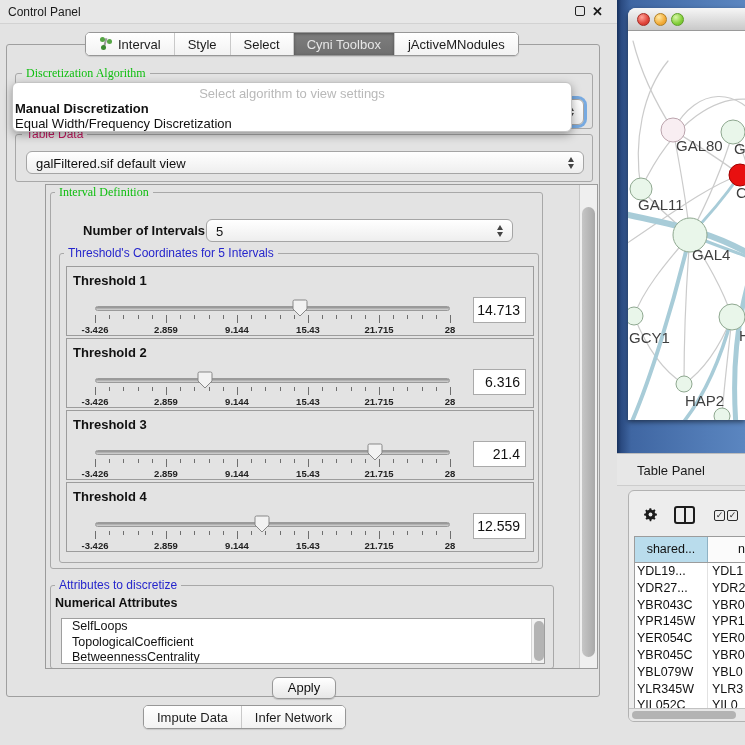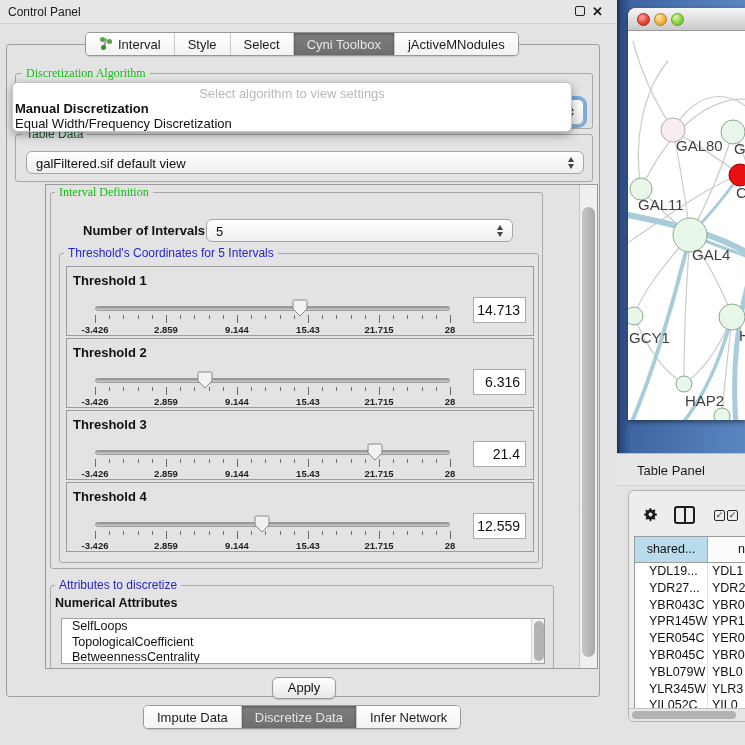--- a/index.html
+++ b/index.html
@@ -91,21 +91,21 @@
   .columns-icon { position:absolute; left:45px; top:15px; width:21px; height:18px; border:2px solid #1c1c1c; border-radius:3px; cursor:pointer; }
   .columns-icon::before { content:""; position:absolute; left:7.5px; top:0; width:2px; height:100%; background:#1c1c1c; }
   .cb-icon { position:absolute; top:19px; width:11px; height:11px; border:1.5px solid #2a2a2a; border-radius:2px; font-size:9px; line-height:9px; text-align:center; color:#2a2a2a; cursor:pointer; }
   .cb-icon.c1 { left:85px; } .cb-icon.c2 { left:98px; }
 
   #grid { position:absolute; left:5px; top:45px; width:119px; height:180px; background:#fff; border:1px solid #9c9c9c; border-right:none; }
   .ghead { display:flex; height:26px; border-bottom:1px solid #9c9c9c; }
   .ghead .h1 { width:73px; background:var(--table_header_selected); border-right:1px solid #8fb2c4; font-size:12.5px; text-align:center; line-height:25px; cursor:pointer; white-space:nowrap; overflow:hidden; }
   .ghead .h2 { flex:1; background:#fbfbfb; font-size:12.5px; line-height:25px; padding-left:30px; cursor:pointer; }
   .trow { display:flex; height:16.8px; font-size:12.5px; line-height:16.8px; cursor:pointer; }
-  .trow .c1 { width:73px; padding-left:14px; border-right:1px solid #e2e2e2; white-space:nowrap; overflow:hidden; }
+  .trow .c1 { width:73px; padding-left:2px; border-right:1px solid #e2e2e2; white-space:nowrap; overflow:hidden; }
   .trow .c2 { flex:1; padding-left:4px; white-space:nowrap; overflow:hidden; }
   .hscroll { position:absolute; left:0; bottom:0; width:100%; height:13px; background:#e7e7e7; border-top:1px solid #c2c2c2; cursor:pointer; }
   .hscroll .thumb-h { position:absolute; left:3px; top:2px; width:104px; height:8px; border-radius:4px; background:#b3b3b3; }
 </style>
 </head>
 <body>
 
 <div id="app">
 
   <section id="control-panel">
@@ -137,21 +137,21 @@
     <div class="outer-panel">
 
       <div class="fieldset" id="disc-group" style="left:8px;top:28px;width:578px;height:56px;">
         <span class="legend green">Discretization Algorithm</span>
         <div class="combo" id="disc-combo">
             <span class="stepper"></span>
           </div>
       </div>
 
       <div class="fieldset" style="left:8px;top:89px;width:578px;height:48px;">
-        <span class="legend" style="color:#14532d;">Table Data</span>
+        <span class="legend" style="color:#be185d;">Table Data</span>
         <div class="combo" style="left:10px;top:16px;width:558px;height:23px;">
           <span class="combo-value">galFiltered.sif default view</span>
           <span class="stepper"></span>
         </div>
       </div>
 
       <div id="scrollpane">
         <div class="fieldset" id="interval-group">
           <span class="legend green" style="left:4px;">Interval Definition</span>
           <span class="num-label">Number of Intervals</span>
@@ -370,23 +370,20 @@
           </div>
       </div>
 
       <div class="apply-btn">Apply</div>
     </div>
 
     <div class="seg" id="bottom-tabs">
         <div class="seg-item">
           <span>Impute Data</span>
         </div>
-        <div class="seg-item sel">
-          <span>Discretize Data</span>
-        </div>
         <div class="seg-item">
           <span>Infer Network</span>
         </div>
       </div>
 
     <div id="algo-popup">
       <div class="popup-hint">Select algorithm to view settings</div>
       <div class="popup-opt b">Manual Discretization</div>
       <div class="popup-opt r">Equal Width/Frequency Discretization</div>
     </div>

